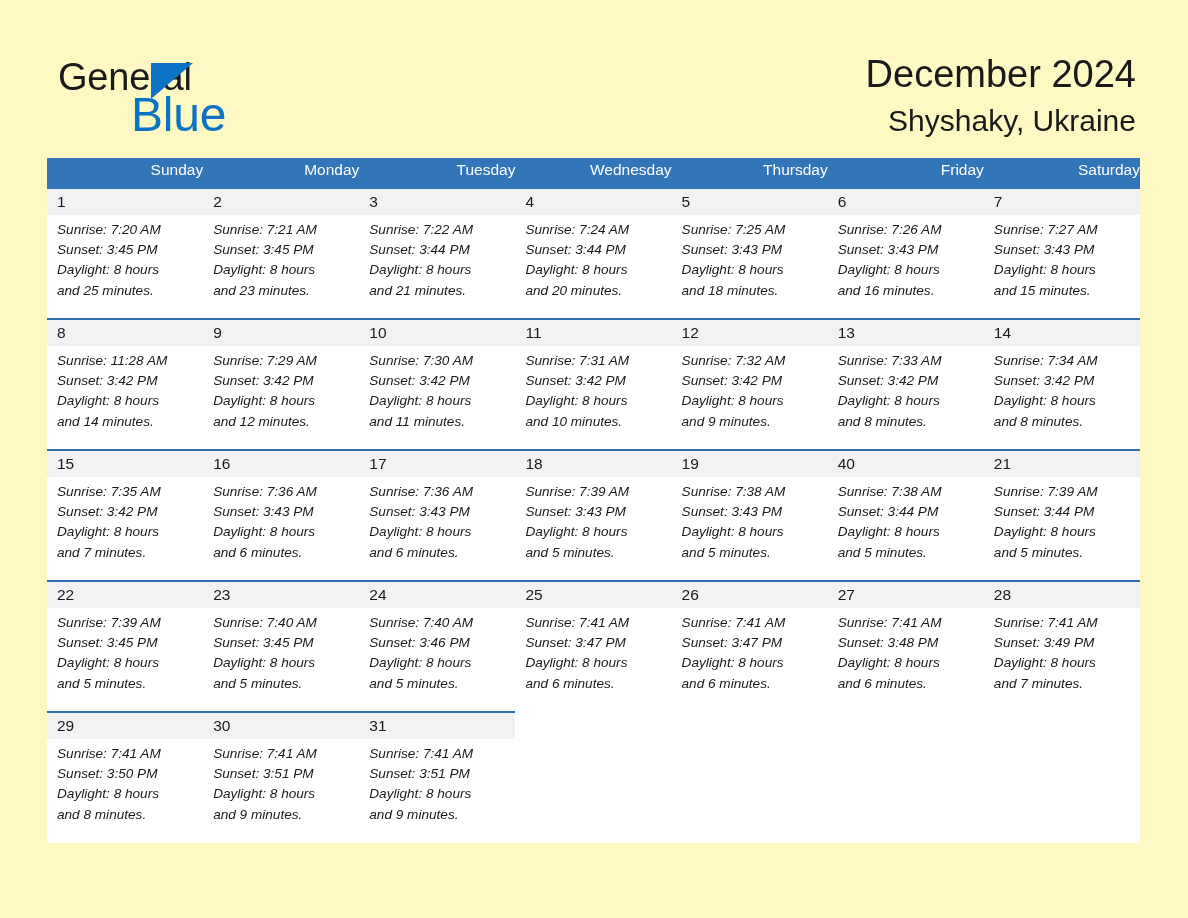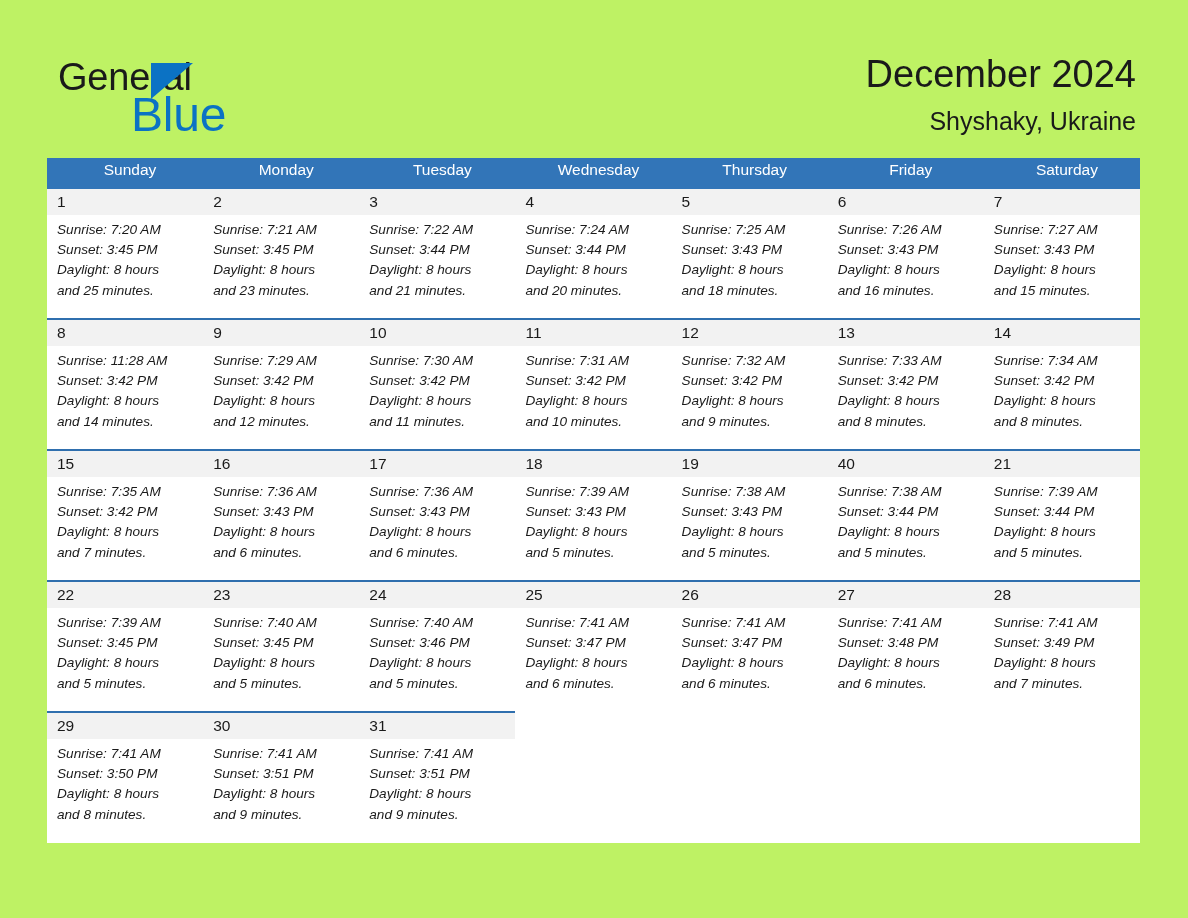--- a/index.html
+++ b/index.html
@@ -8,21 +8,21 @@
     padding: 0;
     width: 1188px;
     height: 918px;
     background: #ffffff;
     font-family: "Liberation Sans", sans-serif;
   }
   .page {
     position: relative;
     width: 1188px;
     height: 918px;
-    background: #bef264;
+    background: #fef9c3;
     overflow: hidden;
   }
 
   
   .header {
     position: absolute;
     left: 0; top: 0;
     width: 1188px;
     height: 155px;
   }
@@ -64,21 +64,21 @@
   }
   .cal-title {
     font-size: 38px;
     line-height: 52px;
     color: #1a1a1a;
     font-weight: 400;
     white-space: nowrap;
   }
   .cal-location {
     margin-top: 6px;
-    font-size: 25px;
+    font-size: 30px;
     line-height: 30px;
     color: #1a1a1a;
     font-weight: 400;
     white-space: nowrap;
   }
 
   
   .calendar {
     position: absolute;
     left: 47px;
@@ -90,21 +90,21 @@
     table-layout: fixed;
     width: 1093px;
   }
   table.cal col { width: 156.1px; }
 
   thead th {
     background: #3275b8;
     color: #ffffff;
     font-size: 15.5px;
     font-weight: 400;
-    text-align: center;
+    text-align: right;
     padding: 0 0 8px 10px;
     height: 31px;
     vertical-align: middle;
     white-space: nowrap;
   }
 
   tr.daynum-row td {
     background: #f2f2f2;
     border-top: 2px solid #2f6fae;
     font-size: 15.5px;

